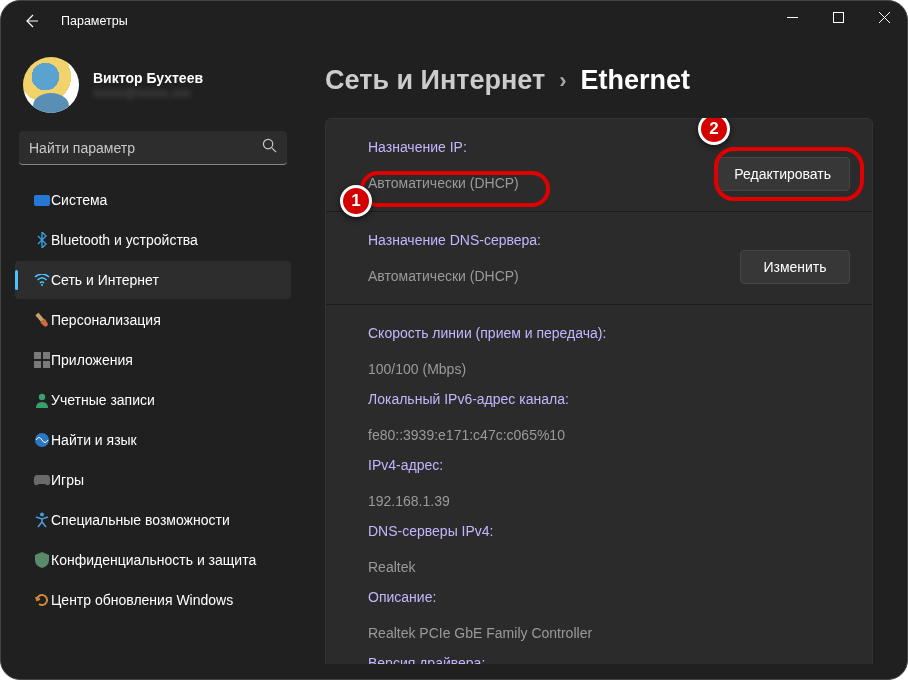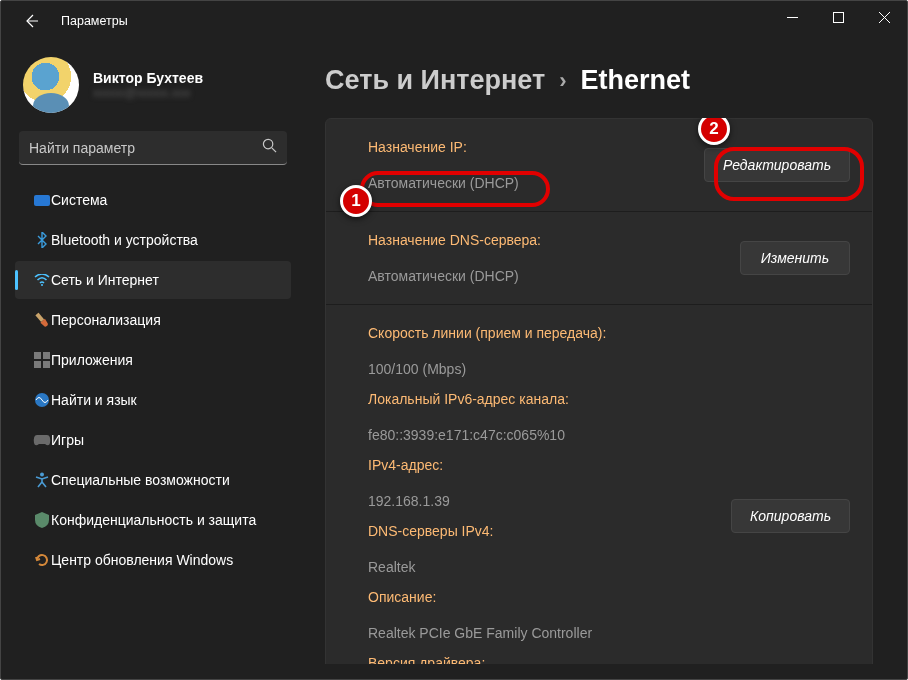--- a/index.html
+++ b/index.html
@@ -1,18 +1,18 @@
 <!DOCTYPE html>
 <html><head>
 <meta charset="utf-8">
 <style>
   * { box-sizing: border-box; margin: 0; padding: 0; font-family: "Segoe UI", Arial, sans-serif; }
   body { background: #fff; }
   .window {
-    width: 908px; height: 680px; background: #202020; border: 1px solid #444; border-radius: 2px;
+    width: 908px; height: 680px; background: #202020; border: 1px solid #444; border-radius: 20px;
     position: relative; color: #fff; overflow: hidden; margin: 0 auto;
   }
   .titlebar { height: 40px; display: flex; align-items: center; }
   .titlebar-left { display: flex; align-items: center; gap: 18px; padding-left: 18px; }
   .back-btn { width: 24px; height: 24px; display:flex; align-items:center; justify-content:center; color:#fff; cursor:pointer; }
   .app-title { font-size: 12.5px; color: #fff; }
   .titlebar-right { position:absolute; right:0; top:0; display:flex; }
   .win-btn { width: 46px; height: 32px; display:flex; align-items:center; justify-content:center; color:#fff; cursor:pointer; }
   .body { display:flex; height: calc(100% - 40px); }
   .sidebar { width: 300px; padding: 8px 4px 24px 8px; overflow-y:auto; }
@@ -36,24 +36,24 @@
   .ico-wifi { width:16px; height:12px; }
   .ico-brush { transform: rotate(-40deg); }
   .main { flex:1; padding: 24px 0 0 24px; overflow:hidden; position:relative; }
   .breadcrumb { display:flex; align-items:center; gap: 14px; font-size: 27px; font-weight:600; margin-bottom: 22px; }
   .crumb-link { color:#ccc; cursor:pointer; }
   .crumb-sep { color:#aaa; font-size:22px; }
   .panel { background:#2b2b2b; border:1px solid #333; border-radius:6px; margin-right:28px; }
   .section { display:flex; padding: 20px 22px 20px 42px; border-bottom:1px solid #1d1d1d; }
   .section:last-child { border-bottom:none; }
   .sect-info { flex:1; min-width:0; }
-  .label { font-size:14px; color:#fdba74; margin-bottom:6px; }
+  .label { font-size:14px; color:#c4b5fd; margin-bottom:6px; }
   .value { font-size:14px; color:#9a9a9a; margin-bottom: 14px; margin-top: 20px; }
   .value:last-child { margin-bottom:0; }
-  .sect-action { width: 150px; display:flex; align-items:center; justify-content:flex-end;font-style:italic; }
+  .sect-action { width: 150px; display:flex; align-items:flex-end; justify-content:flex-end; }
   .btn { height:34px; padding:0 18px; background:#373737; border:1px solid #454545; border-radius:4px; color:#fff; font-size:14px; cursor:pointer; display:flex; align-items:center; justify-content:center; min-width:110px; }
   .highlight1 { position:absolute; border:4px solid #e10000; border-radius:20px; pointer-events:none; z-index:5; }
   .callout { width:32px; height:32px; border-radius:50%; background:#d40000; border:3px solid #fff; box-shadow:0 2px 6px rgba(0,0,0,0.6); display:flex; align-items:center; justify-content:center; color:#fff; font-weight:700; font-size:17px; position:absolute; z-index:6; pointer-events:none; }
   .scroll-area { height: calc(100% - 68px); overflow-y:auto; padding-right:6px; padding-bottom:40px; }
   .scroll-area::-webkit-scrollbar { width:4px; }
   .scroll-area::-webkit-scrollbar-thumb { background:#555; border-radius:2px; }
 </style>
 </head>
 <body>
 
@@ -144,20 +144,29 @@
         <div class="nav-item">
           <span class="nav-icon">
               <svg width="16" height="16" viewBox="0 0 16 16">
                 <rect x="0" y="0" width="7" height="7" fill="#7a7a7a"></rect>
                 <rect x="9" y="0" width="7" height="7" fill="#7a7a7a"></rect>
                 <rect x="0" y="9" width="7" height="7" fill="#7a7a7a"></rect>
                 <rect x="9" y="9" width="7" height="7" fill="#7a7a7a"></rect>
               </svg>
             </span>
           <span>Приложения</span>
+        </div>
+        <div class="nav-item">
+          <span class="nav-icon">
+              <svg width="16" height="16" viewBox="0 0 16 16">
+                <circle cx="8" cy="5" r="3.2" fill="#3aa06a"></circle>
+                <path d="M2 16 Q2 10 8 10 Q14 10 14 16 Z" fill="#3aa06a"></path>
+              </svg>
+            </span>
+          <span>Учетные записи</span>
         </div>
         <div class="nav-item">
           <span class="nav-icon">
               <svg width="16" height="16" viewBox="0 0 16 16">
                 <circle cx="8" cy="8" r="7" fill="#2a78c4"></circle>
                 <path d="M2 8 Q5 3 8 8 Q11 13 14 8" stroke="#fff" stroke-width="1" fill="none"></path>
               </svg>
             </span>
           <span>Найти и язык</span>
         </div>

